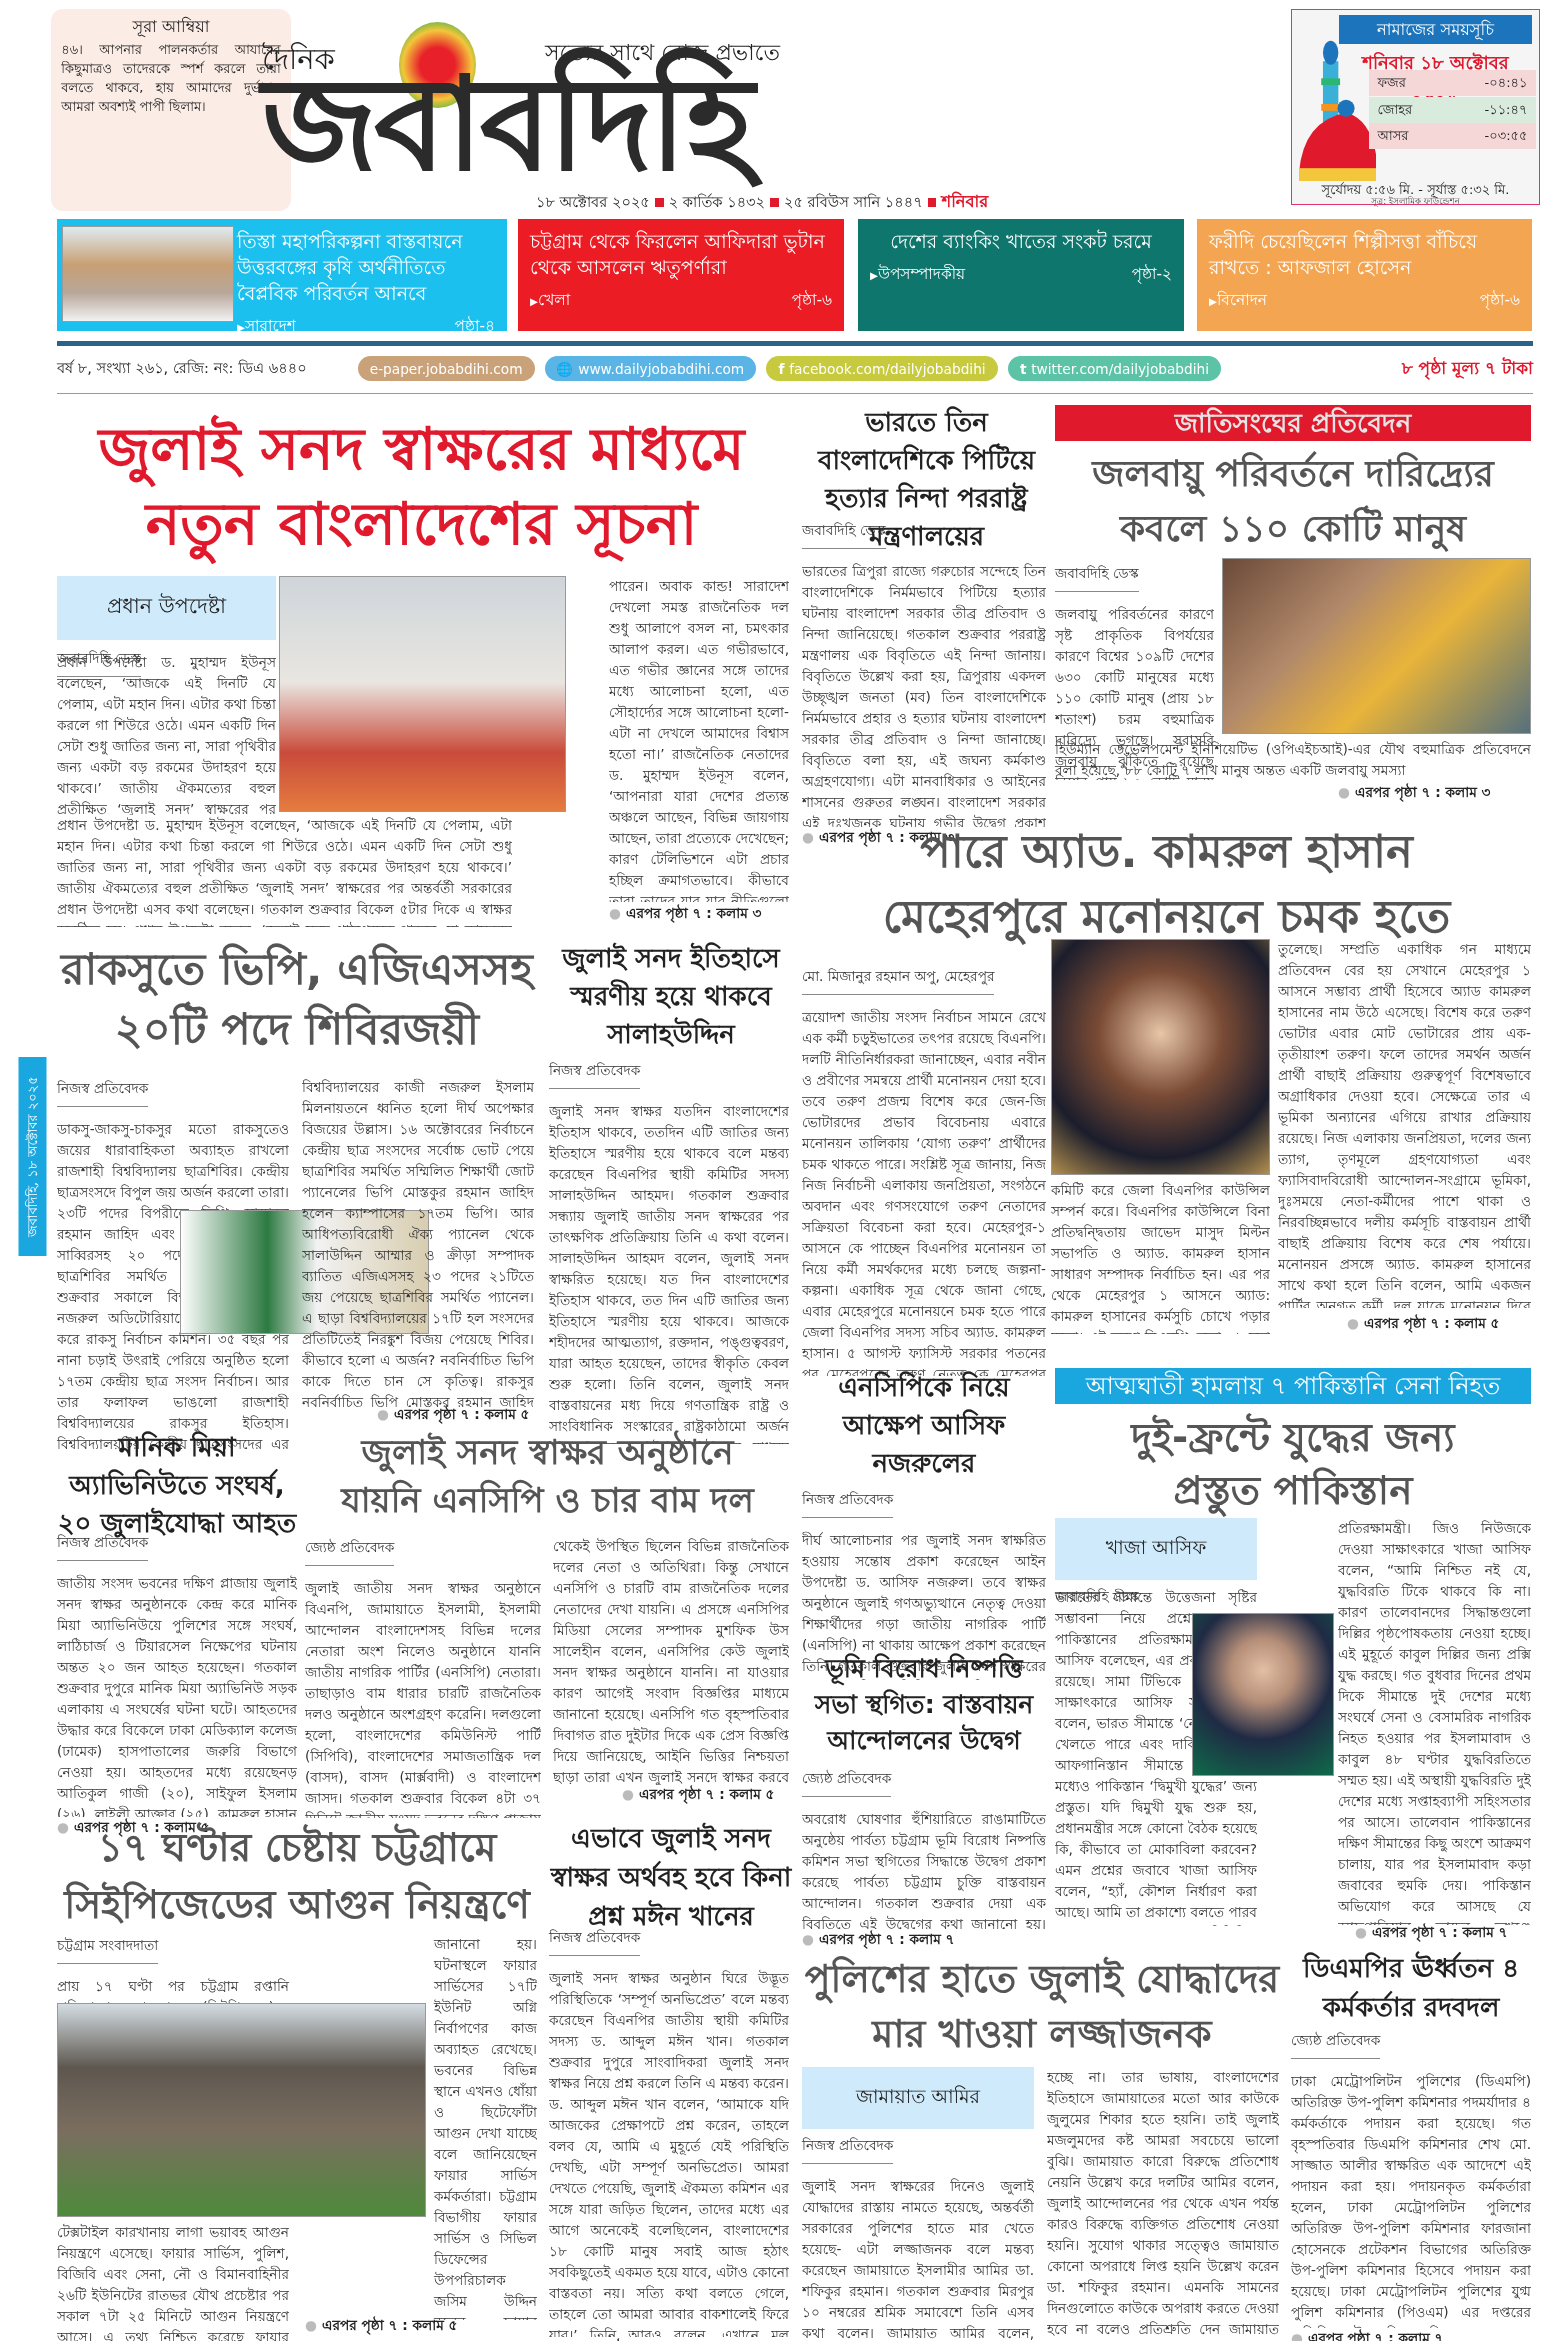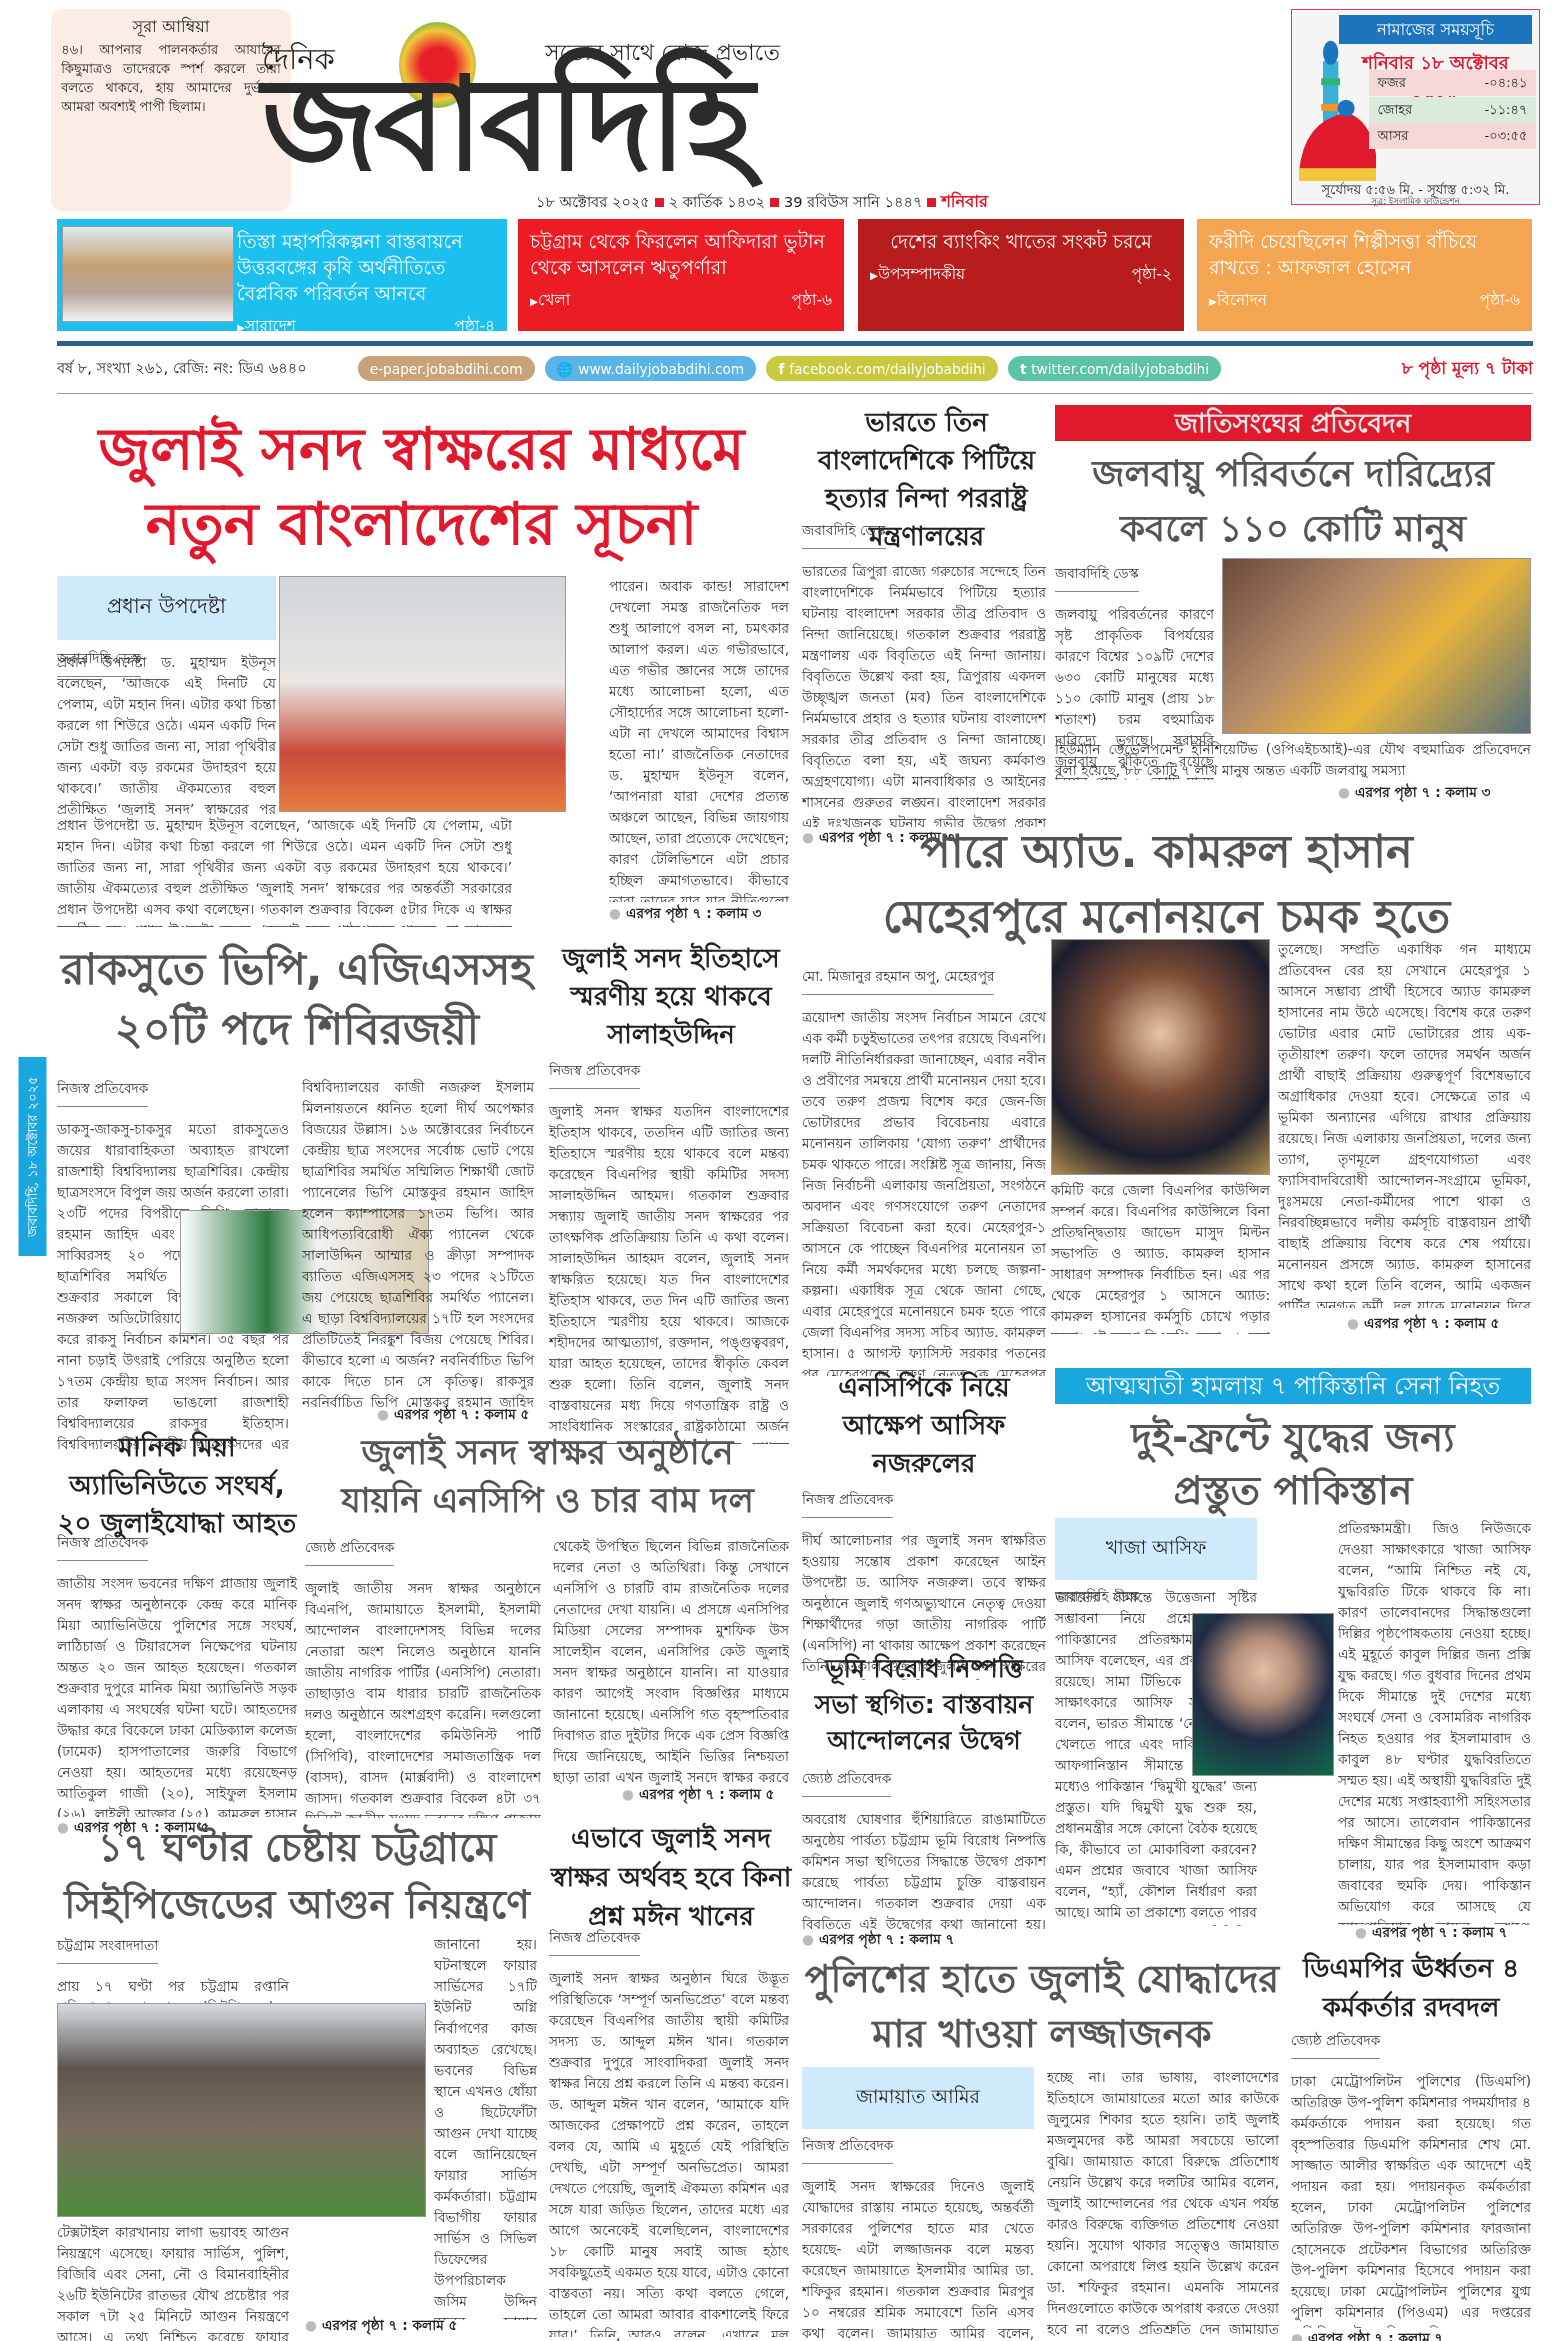--- a/index.html
+++ b/index.html
@@ -58,21 +58,21 @@
 </div>
 
 <div class="abs masthead">
   <div class="abs daily">দৈনিক</div>
   <div class="abs emblem"></div>
   <div class="abs tagline">সত্যের সাথে রোজ প্রভাতে</div>
   <div class="abs logo-text">জবাবদিহি</div>
 </div>
 
 <div class="abs dateline" style="left:536px;top:189px">
-  <span>১৮ অক্টোবর ২০২৫</span><span class="sep"></span><span>২ কার্তিক ১৪৩২</span><span class="sep"></span><span>39 রবিউস সানি ১৪৪৭</span><span class="sep"></span><span class="day">শনিবার</span>
+  <span>১৮ অক্টোবর ২০২৫</span><span class="sep"></span><span>২ কার্তিক ১৪৩২</span><span class="sep"></span><span>২৫ রবিউস সানি ১৪৪৭</span><span class="sep"></span><span class="day">শনিবার</span>
 </div>
 
 <div class="abs prayer">
   <svg class="mosque" viewBox="0 0 90 180">
     <rect x="28" y="40" width="18" height="100" fill="#3ab0d8"></rect>
     <rect x="26" y="60" width="22" height="8" fill="#2bb673"></rect>
     <rect x="26" y="90" width="22" height="8" fill="#f7941d"></rect>
     <ellipse cx="37" cy="30" rx="9" ry="14" fill="#1c75bc"></ellipse>
     <path d="M0 170 Q5 110 55 100 Q90 110 92 170 Z" fill="#e0192d"></path>
     <rect x="0" y="165" width="92" height="15" fill="#f3c63b"></rect>
@@ -105,21 +105,21 @@
       <span>পৃষ্ঠা-৪</span>
     </div>
 </div>
 <div class="abs teaser" style="left:518px;width:326px;background:#ec1c24">
   <div>চট্টগ্রাম থেকে ফিরলেন আফিদারা ভুটান থেকে আসলেন ঋতুপর্ণারা</div>
   <div class="meta">
       <span>খেলা</span>
       <span>পৃষ্ঠা-৬</span>
     </div>
 </div>
-<div class="abs teaser" style="left:858px;width:326px;background:#b91c1c;text-align:center">
+<div class="abs teaser" style="left:858px;width:326px;background:#0f766e;text-align:center">
   <div>দেশের ব্যাংকিং খাতের সংকট চরমে</div>
   <div class="meta">
       <span>উপসম্পাদকীয়</span>
       <span>পৃষ্ঠা-২</span>
     </div>
 </div>
 <div class="abs teaser" style="left:1197px;width:335px;background:#f4a551;text-align:left">
   <div>ফরীদি চেয়েছিলেন শিল্পীসত্তা বাঁচিয়ে রাখতে : আফজাল হোসেন</div>
   <div class="meta">
       <span>বিনোদন</span>

